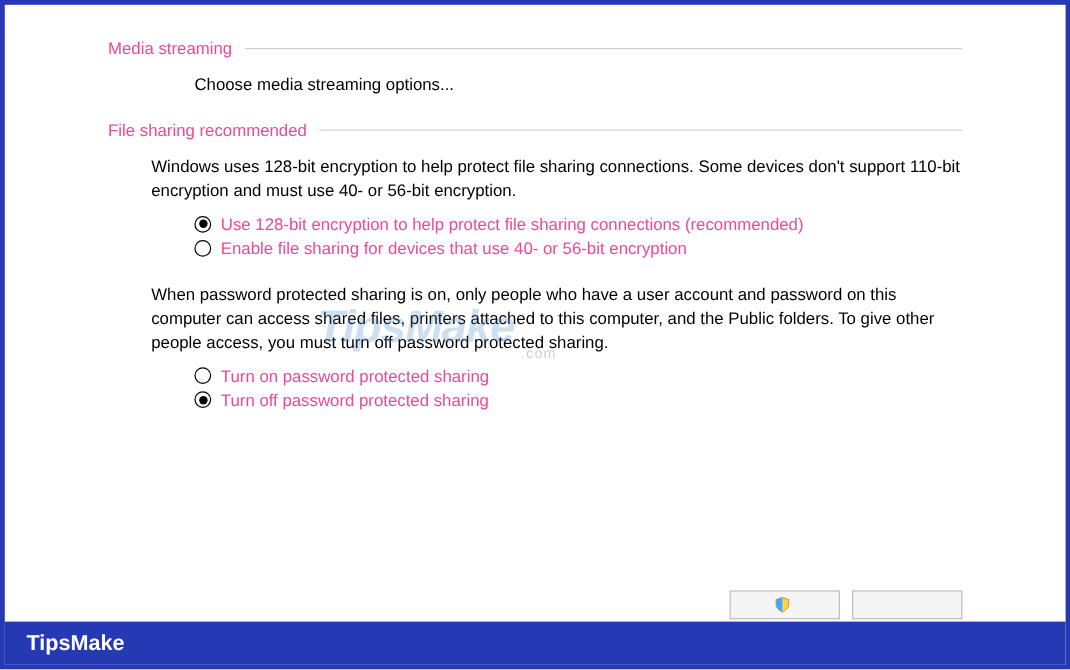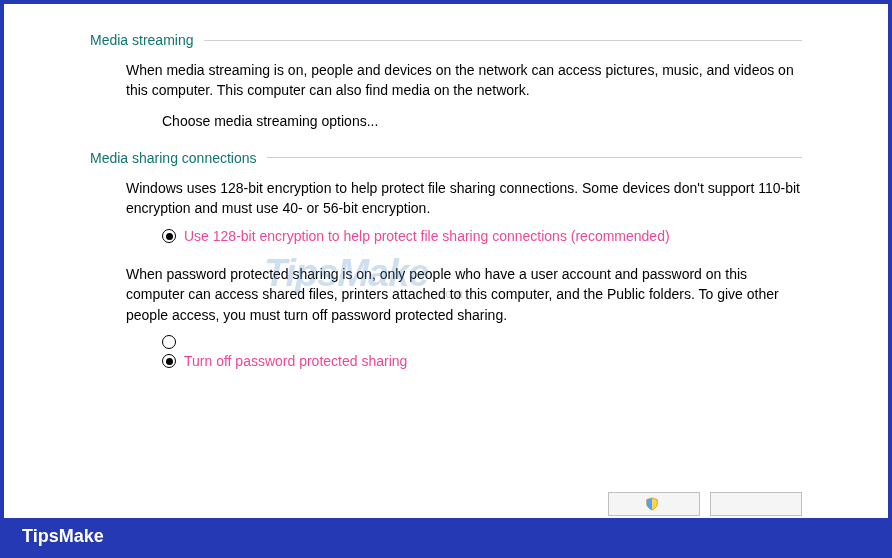--- a/index.html
+++ b/index.html
@@ -2,21 +2,21 @@
 <html><head>
 <meta charset="utf-8">
 <style>
   * { box-sizing: border-box; margin: 0; padding: 0; }
   html, body { width: 892px; height: 558px; font-family: "Segoe UI", Tahoma, sans-serif; }
   body { display: flex; flex-direction: column; }
   .outer-border { width: 892px; height: 558px; border: 4px solid #2639b5; background: #fff; display: flex; flex-direction: column; }
   .content-area { flex: 1; padding: 28px 86px 6px 86px; overflow: hidden; position: relative; }
   .section { margin-bottom: 20px; }
   .section-header { display: flex; align-items: center; margin-bottom: 12px; }
-  .section-title { font-size: 14px; color: #0f766e; white-space: nowrap; padding-right: 10px; }
+  .section-title { font-size: 14px; color: #ec4899; white-space: nowrap; padding-right: 10px; }
   .section-line { flex: 1; height: 1px; background: #d0d0d0; }
   .section-body { padding-left: 36px; }
   .desc { font-size: 14px; color: #000; line-height: 1.45; margin-bottom: 10px; }
   .link { font-size: 14px; color: #000000; cursor: pointer; display: inline-block; margin-left: 36px; margin-top: 2px; }
   .radio-group { padding-left: 36px; }
   .radio-row { display: flex; align-items: center; margin-bottom: 4px; }
   .radio { width: 14px; height: 14px; border: 1.5px solid #000; border-radius: 50%; margin-right: 8px; display: flex; align-items: center; justify-content: center; cursor: pointer; flex-shrink: 0; }
   .radio.checked::after { content: ""; width: 7px; height: 7px; background: #000; border-radius: 50%; display: block; }
   .radio-label { font-size: 14px; color: #ec4899; cursor: pointer; }
   .watermark { position: absolute; left: 260px; top: 248px; font-size: 38px; font-weight: 700; font-style: italic; color: rgba(80,140,200,0.28); pointer-events: none; letter-spacing: -1px; white-space: nowrap; }
@@ -36,47 +36,51 @@
       <span>TipsMake</span>
       <span class="sub">.com</span>
     </div>
 
     <div class="section">
       <div class="section-header">
         <div class="section-title">Media streaming</div>
         <div class="section-line"></div>
       </div>
       <div class="section-body">
-        <div class="desc">When media streaming is on, people and devices on the network can access pictures, music, and videos on this computer. This computer can also find media on the network.</div>
         <div class="link">Choose media streaming options...</div>
       </div>
     </div>
 
     <div class="section">
       <div class="section-header">
-        <div class="section-title">Media sharing connections</div>
+        <div class="section-title">File sharing recommended</div>
         <div class="section-line"></div>
       </div>
       <div class="section-body">
         <div class="desc">Windows uses 128-bit encryption to help protect file sharing connections. Some devices don't support 110-bit encryption and must use 40- or 56-bit encryption.</div>
         <div class="radio-group">
           <div class="radio-row">
             <span class="radio checked"></span>
             <span class="radio-label">Use 128-bit encryption to help protect file sharing connections (recommended)</span>
+          </div>
+          <div class="radio-row">
+            <span class="radio"></span>
+            <span class="radio-label">Enable file sharing for devices that use 40- or 56-bit encryption</span>
           </div>
         </div>
       </div>
     </div>
 
     <div class="section" style="margin-bottom:8px;">
       <div class="section-body">
         <div class="desc">When password protected sharing is on, only people who have a user account and password on this computer can access shared files, printers attached to this computer, and the Public folders. To give other people access, you must turn off password protected sharing.</div>
         <div class="radio-group">
           <div class="radio-row">
             <span class="radio"></span>
+            <span class="radio-label">Turn on password protected sharing</span>
           </div>
           <div class="radio-row">
             <span class="radio checked"></span>
             <span class="radio-label">Turn off password protected sharing</span>
           </div>
         </div>
       </div>
     </div>
 
   </div>

